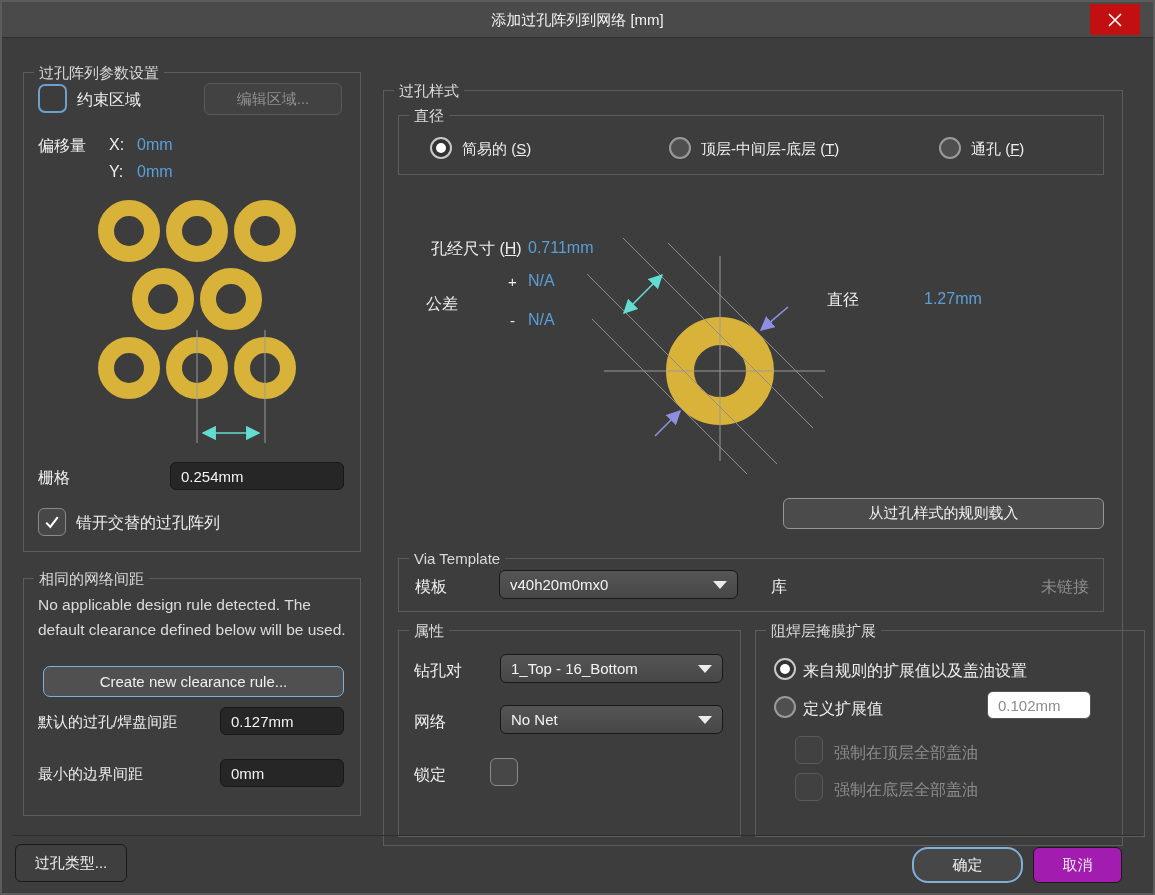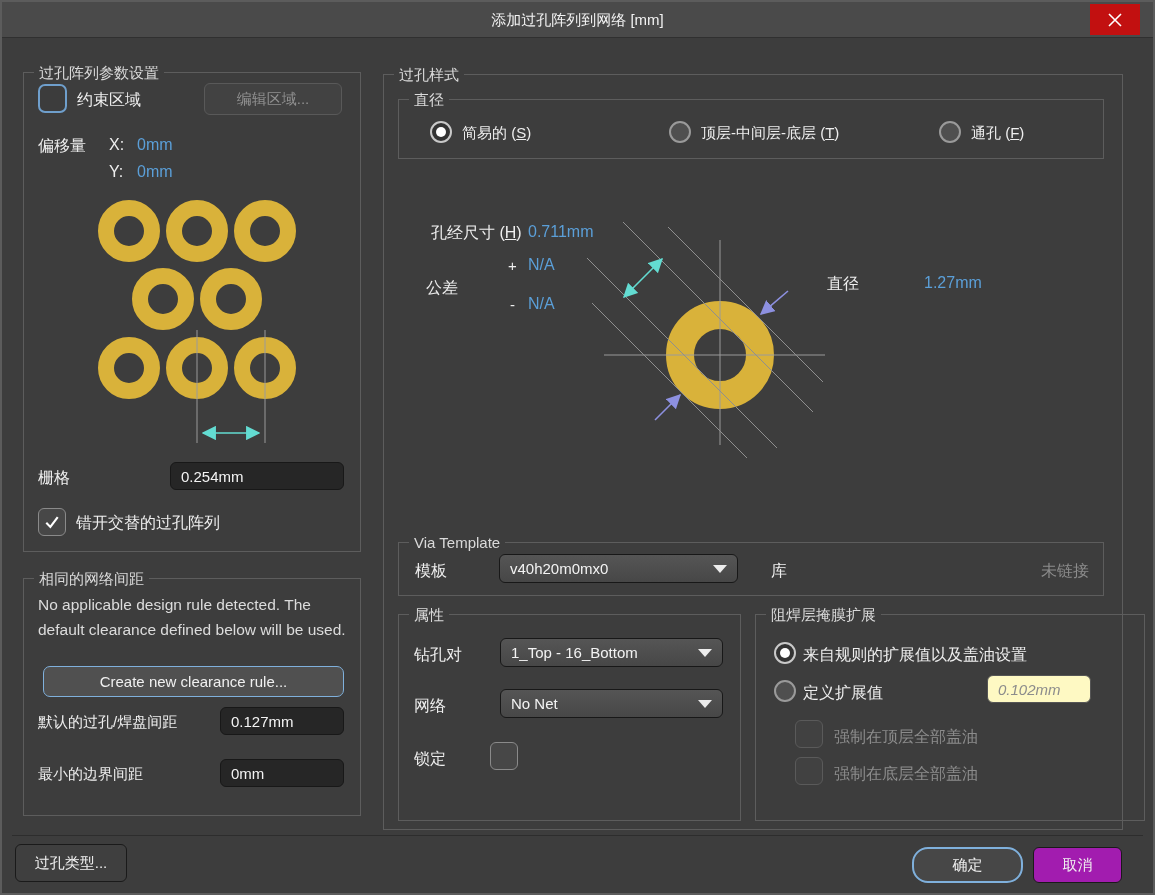--- a/index.html
+++ b/index.html
@@ -34,21 +34,21 @@
   .blue { color:#5b9fd8; }
   .gray { color:#8c8c8c; }
   .hk { text-decoration:underline; }
 
   .tin {
     position:absolute; background:#262626; border:1px solid #181818;
     border-radius:6px; color:#f3f3f3; font-size:15px; padding:0 10px;
     font-family:inherit; outline:none;
   }
   .tin:disabled, .tin.disabled {
-    background:#fef9c3; border-color:#555555; color:#8c8c8c;font-style:italic;
+    background:#ffffff; border-color:#555555; color:#8c8c8c;
   }
 
   .dd {
     position:absolute; background:linear-gradient(#555555,#474747);
     border:1px solid #181818; border-radius:6px; display:flex;
     align-items:center; padding:0 10px; cursor:pointer;
   }
   .dd-text { flex:1; color:#f3f3f3; font-size:15px; white-space:nowrap; overflow:hidden; }
   .dd-arrow {
     width:0; height:0; border-left:7px solid transparent;
@@ -156,21 +156,21 @@
 
     <button class="btn accent" style="left:19px; top:87px; width:301px; height:31px;">Create new clearance rule...</button>
 
     <span class="lbl" style="left:14px; top:134px;">默认的过孔/焊盘间距</span>
     <input class="tin" style="left: 196px; top: 128px; width: 124px; height: 28px;" value="0.127mm">
 
     <span class="lbl" style="left:14px; top:186px;">最小的边界间距</span>
     <input class="tin" style="left: 196px; top: 180px; width: 124px; height: 28px;" value="0mm">
   </div>
 
-  <div class="grp" style="left:381px; top:72px; width:740px; height:756px;padding-left:48px;">
+  <div class="grp" style="left:381px; top:88px; width:740px; height:756px;padding-left:48px;">
     <span class="grp-title">过孔样式</span>
 
     <div class="grp" style="left:14px; top:24px; width:706px; height:60px;">
       <span class="grp-title">直径</span>
 
       <div class="radio sel" style="left:31px; top:21px;"></div>
       <span class="lbl" style="left:63px; top:24px;"><span>简易的 (</span><span class="hk">S</span><span>)</span></span>
 
       <div class="radio" style="left:270px; top:21px;"></div>
       <span class="lbl" style="left:302px; top:24px;"><span>顶层-中间层-底层 (</span><span class="hk">T</span><span>)</span></span>
@@ -209,20 +209,21 @@
         <line x1="28" y1="108" x2="183" y2="263"></line>
       </g>
       <line x1="60" y1="102" x2="98" y2="64" stroke="#63dcd2" stroke-width="1.6" marker-start="url(#ahc2)" marker-end="url(#ahc2)"></line>
       <line x1="224" y1="96" x2="197" y2="119" stroke="#8d90e0" stroke-width="1.6" marker-end="url(#ahp)"></line>
       <line x1="91" y1="225" x2="116" y2="200" stroke="#8d90e0" stroke-width="1.6" marker-end="url(#ahp)"></line>
     </svg>
 
     <span class="lbl" style="left:443px; top:199px; font-size:16px;">直径</span>
     <span class="lbl blue" style="left:540px; top:199px; font-size:16px;">1.27mm</span>
 
+    <button class="btn" style="left:399px; top:407px; width:321px; height:31px;">从过孔样式的规则载入</button>
 
     <div class="grp" style="left:14px; top:467px; width:706px; height:54px;">
       <span class="grp-title">Via Template</span>
       <span class="lbl" style="left:16px; top:18px; font-size:16px;">模板</span>
       <div class="dd" style="left:100px; top:11px; width:239px; height:29px;">
         <span class="dd-text">v40h20m0mx0</span>
         <span class="dd-arrow"></span>
       </div>
       <span class="lbl" style="left:372px; top:18px; font-size:16px;">库</span>
       <span class="lbl gray" style="right:14px; top:18px; font-size:16px;">未链接</span>

